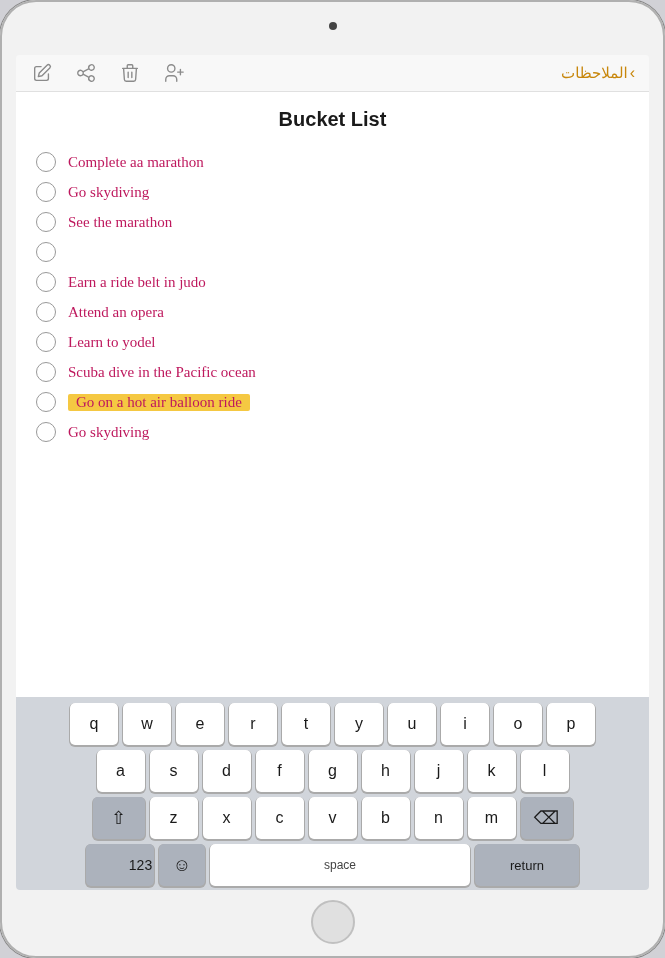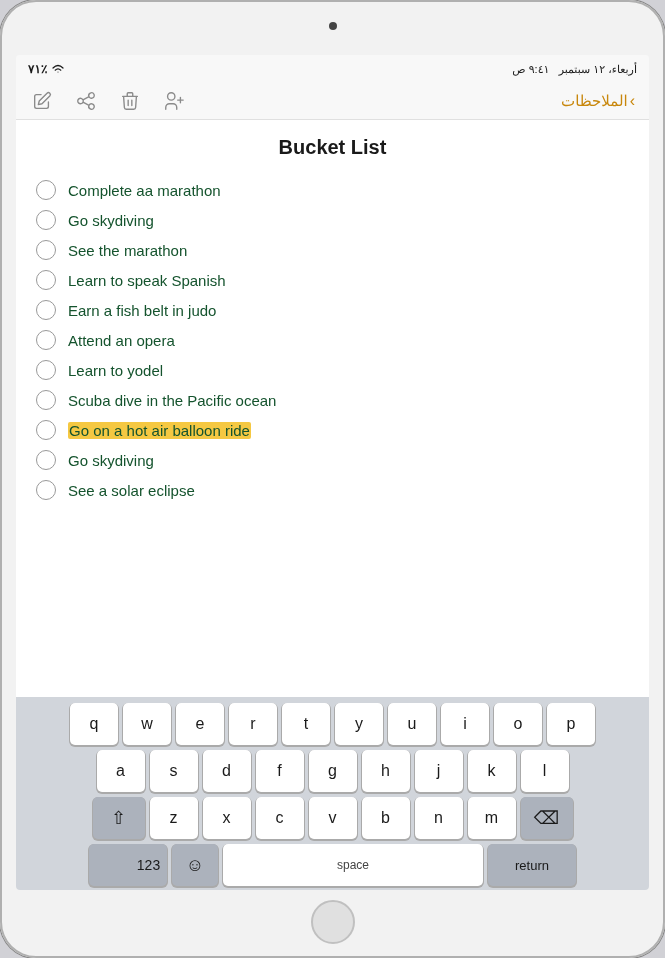--- a/index.html
+++ b/index.html
@@ -171,27 +171,28 @@
       height: 20px;
       min-width: 20px;
       border-radius: 50%;
       border: 1.5px solid #999;
       background: transparent;
       cursor: pointer;
     }
 
     .item-text {
       font-size: 15px;
-      color: #14532d;
+      color: #be185d;
+      font-family: Liberation Serif, serif;
     }
 
     .item-text.highlighted {
       background: #f5c842;
       border-radius: 2px;
-      padding: 0 1px;
+      padding: 0 8px;
     }
 
     
     .keyboard-area {
       background: #d1d5db;
       padding: 6px 4px 4px;
       display: flex;
       flex-direction: column;
       gap: 5px;
     }
@@ -247,37 +248,20 @@
   </style>
 </head>
 <body>
 
 <div class="ipad-frame">
   <div class="camera"></div>
   <div class="home-button"></div>
 
   <div class="screen">
 
-    <div class="status-bar">
-      <div class="status-left">
-        <span>٧١٪</span>
-        <span>
-          <svg width="14" height="12" viewBox="0 0 14 12" fill="none">
-            <path d="M7 10.5 A0.5 0.5 0 1 1 7 9.5 A0.5 0.5 0 1 1 7 10.5Z" fill="#1a1a1a"></path>
-            <path d="M4.2 8.2 Q7 5.5 9.8 8.2" stroke="#1a1a1a" stroke-width="1.2" fill="none" stroke-linecap="round"></path>
-            <path d="M2 6 Q7 1 12 6" stroke="#1a1a1a" stroke-width="1.2" fill="none" stroke-linecap="round"></path>
-          </svg>
-        </span>
-      </div>
-      <div class="status-right">
-        <span>أربعاء، ١٢ سبتمبر</span>
-        &nbsp;
-        <span>٩:٤١ ص</span>
-      </div>
-    </div>
 
     <div class="toolbar">
       <div class="toolbar-icon">
         <svg viewBox="0 0 24 24">
           <path d="M11 5H6a2 2 0 00-2 2v11a2 2 0 002 2h11a2 2 0 002-2v-5" stroke-linecap="round"></path>
           <path d="M17.5 3.5a2.121 2.121 0 013 3L12 15l-4 1 1-4 8.5-8.5z" stroke-linecap="round" stroke-linejoin="round"></path>
         </svg>
       </div>
       <div class="toolbar-icon">
         <svg viewBox="0 0 24 24">
@@ -317,49 +301,44 @@
         <li class="checklist-item">
           <div class="check-circle"></div>
           <span class="item-text">Go skydiving</span>
         </li>
         <li class="checklist-item">
           <div class="check-circle"></div>
           <span class="item-text">See the marathon</span>
         </li>
         <li class="checklist-item">
           <div class="check-circle"></div>
-          <span class="item-text">Learn to speak Spanish</span>
-        </li>
-        <li class="checklist-item">
-          <div class="check-circle"></div>
-          <span class="item-text">Earn a fish belt in judo</span>
+        </li>
+        <li class="checklist-item">
+          <div class="check-circle"></div>
+          <span class="item-text">Earn a ride belt in judo</span>
         </li>
         <li class="checklist-item">
           <div class="check-circle"></div>
           <span class="item-text">Attend an opera</span>
         </li>
         <li class="checklist-item">
           <div class="check-circle"></div>
           <span class="item-text">Learn to yodel</span>
         </li>
         <li class="checklist-item">
           <div class="check-circle"></div>
           <span class="item-text">Scuba dive in the Pacific ocean</span>
         </li>
         <li class="checklist-item">
           <div class="check-circle"></div>
           <span class="item-text highlighted">Go on a hot air balloon ride</span>
         </li>
         <li class="checklist-item">
           <div class="check-circle"></div>
           <span class="item-text">Go skydiving</span>
-        </li>
-        <li class="checklist-item">
-          <div class="check-circle"></div>
-          <span class="item-text">See a solar eclipse</span>
         </li>
       </ul>
     </div>
 
     <div class="keyboard-area">
 
       <div class="keyboard-row">
         <div class="key letter">q</div>
         <div class="key letter">w</div>
         <div class="key letter">e</div>
@@ -390,21 +369,21 @@
         <div class="key letter">x</div>
         <div class="key letter">c</div>
         <div class="key letter">v</div>
         <div class="key letter">b</div>
         <div class="key letter">n</div>
         <div class="key letter">m</div>
         <div class="key modifier delete" style="width:52px;font-size:18px;">⌫</div>
       </div>
 
       <div class="keyboard-row bottom-keyboard-row">
-        <div class="key modifier special numbers" style="width:78px;font-size:14px;padding-left:41px;">123</div>
+        <div class="key modifier special numbers" style="width:68px;font-size:14px;padding-left:41px;">123</div>
         <div class="key modifier special emoji" style="width:46px;font-size:18px;">☺</div>
         <div class="key space" style="width:230px;font-size:12px;color:#444;">space</div>
-        <div class="key modifier special return" style="width:88px;font-size:13px;">return</div>
+        <div class="key modifier special return" style="width:104px;font-size:13px;">return</div>
       </div>
     </div>
 
   </div>
 </div>
 
 </body></html>

